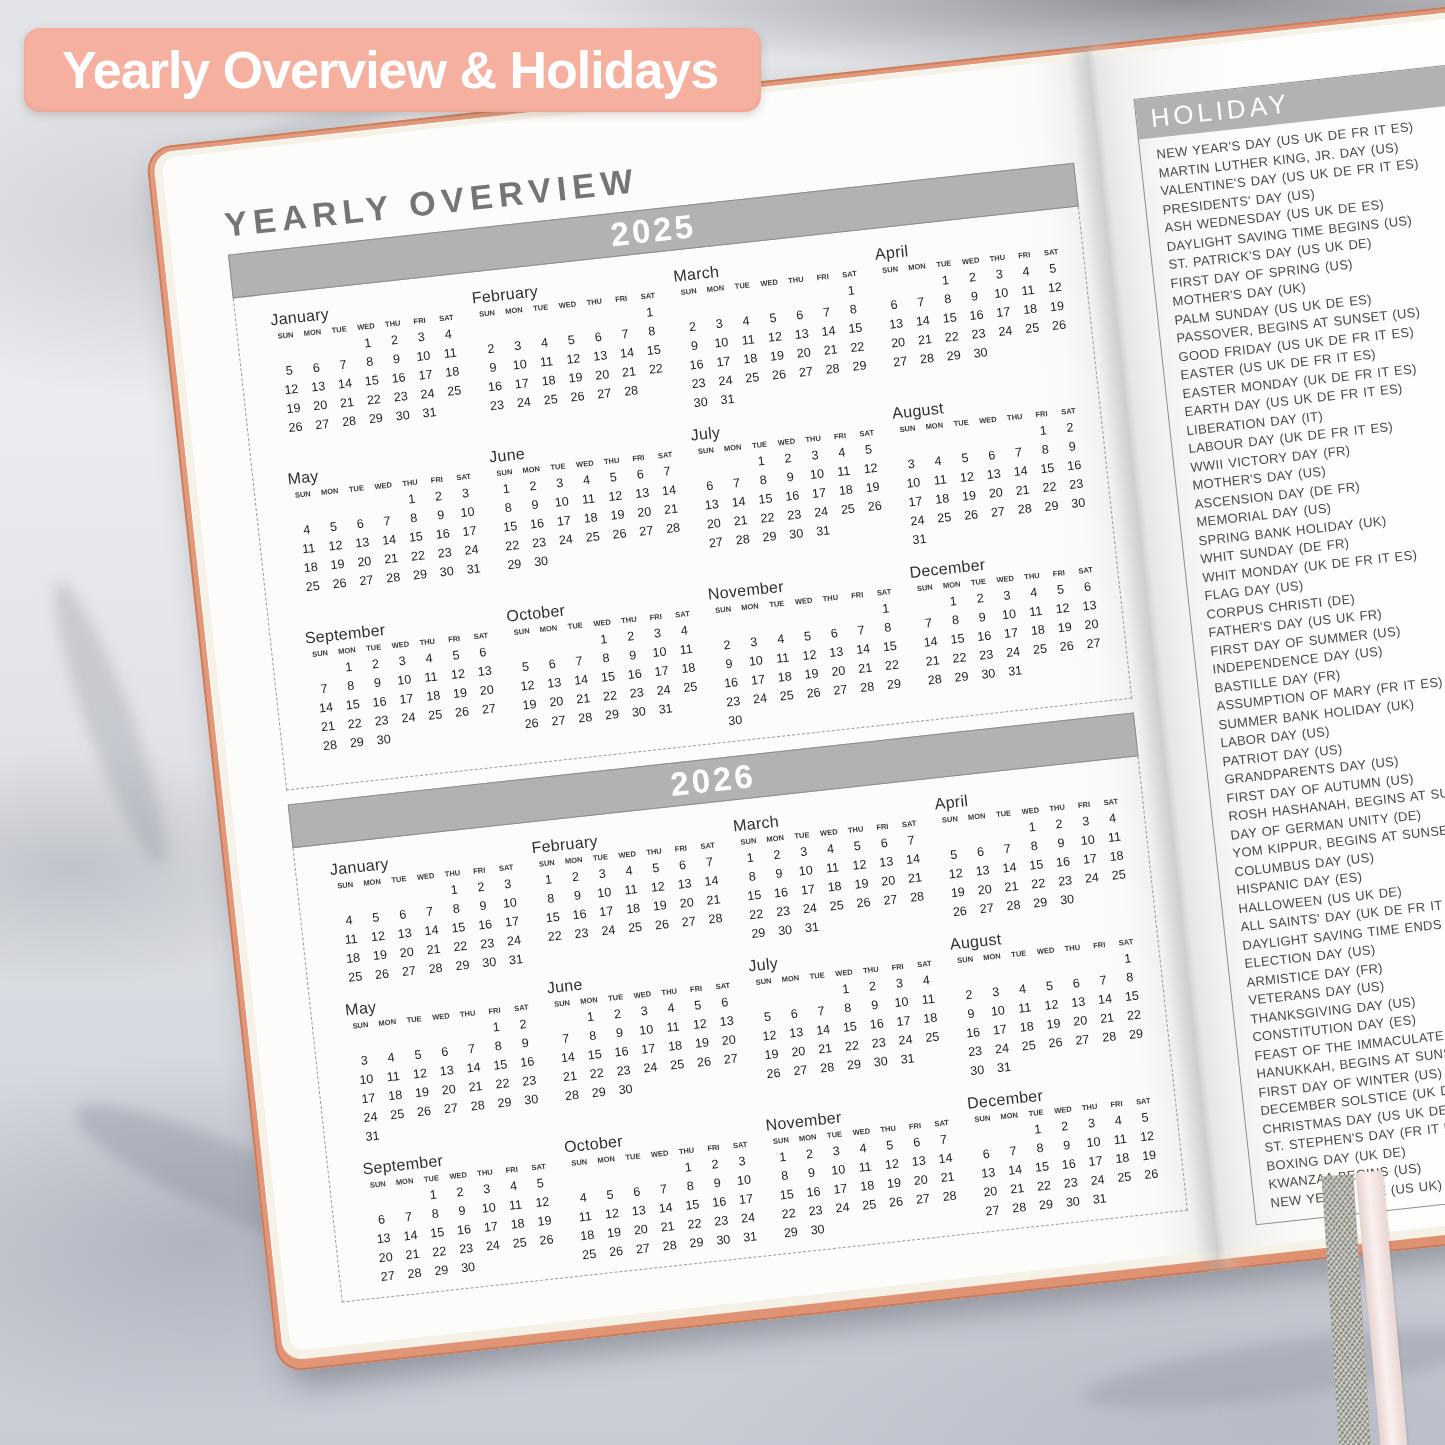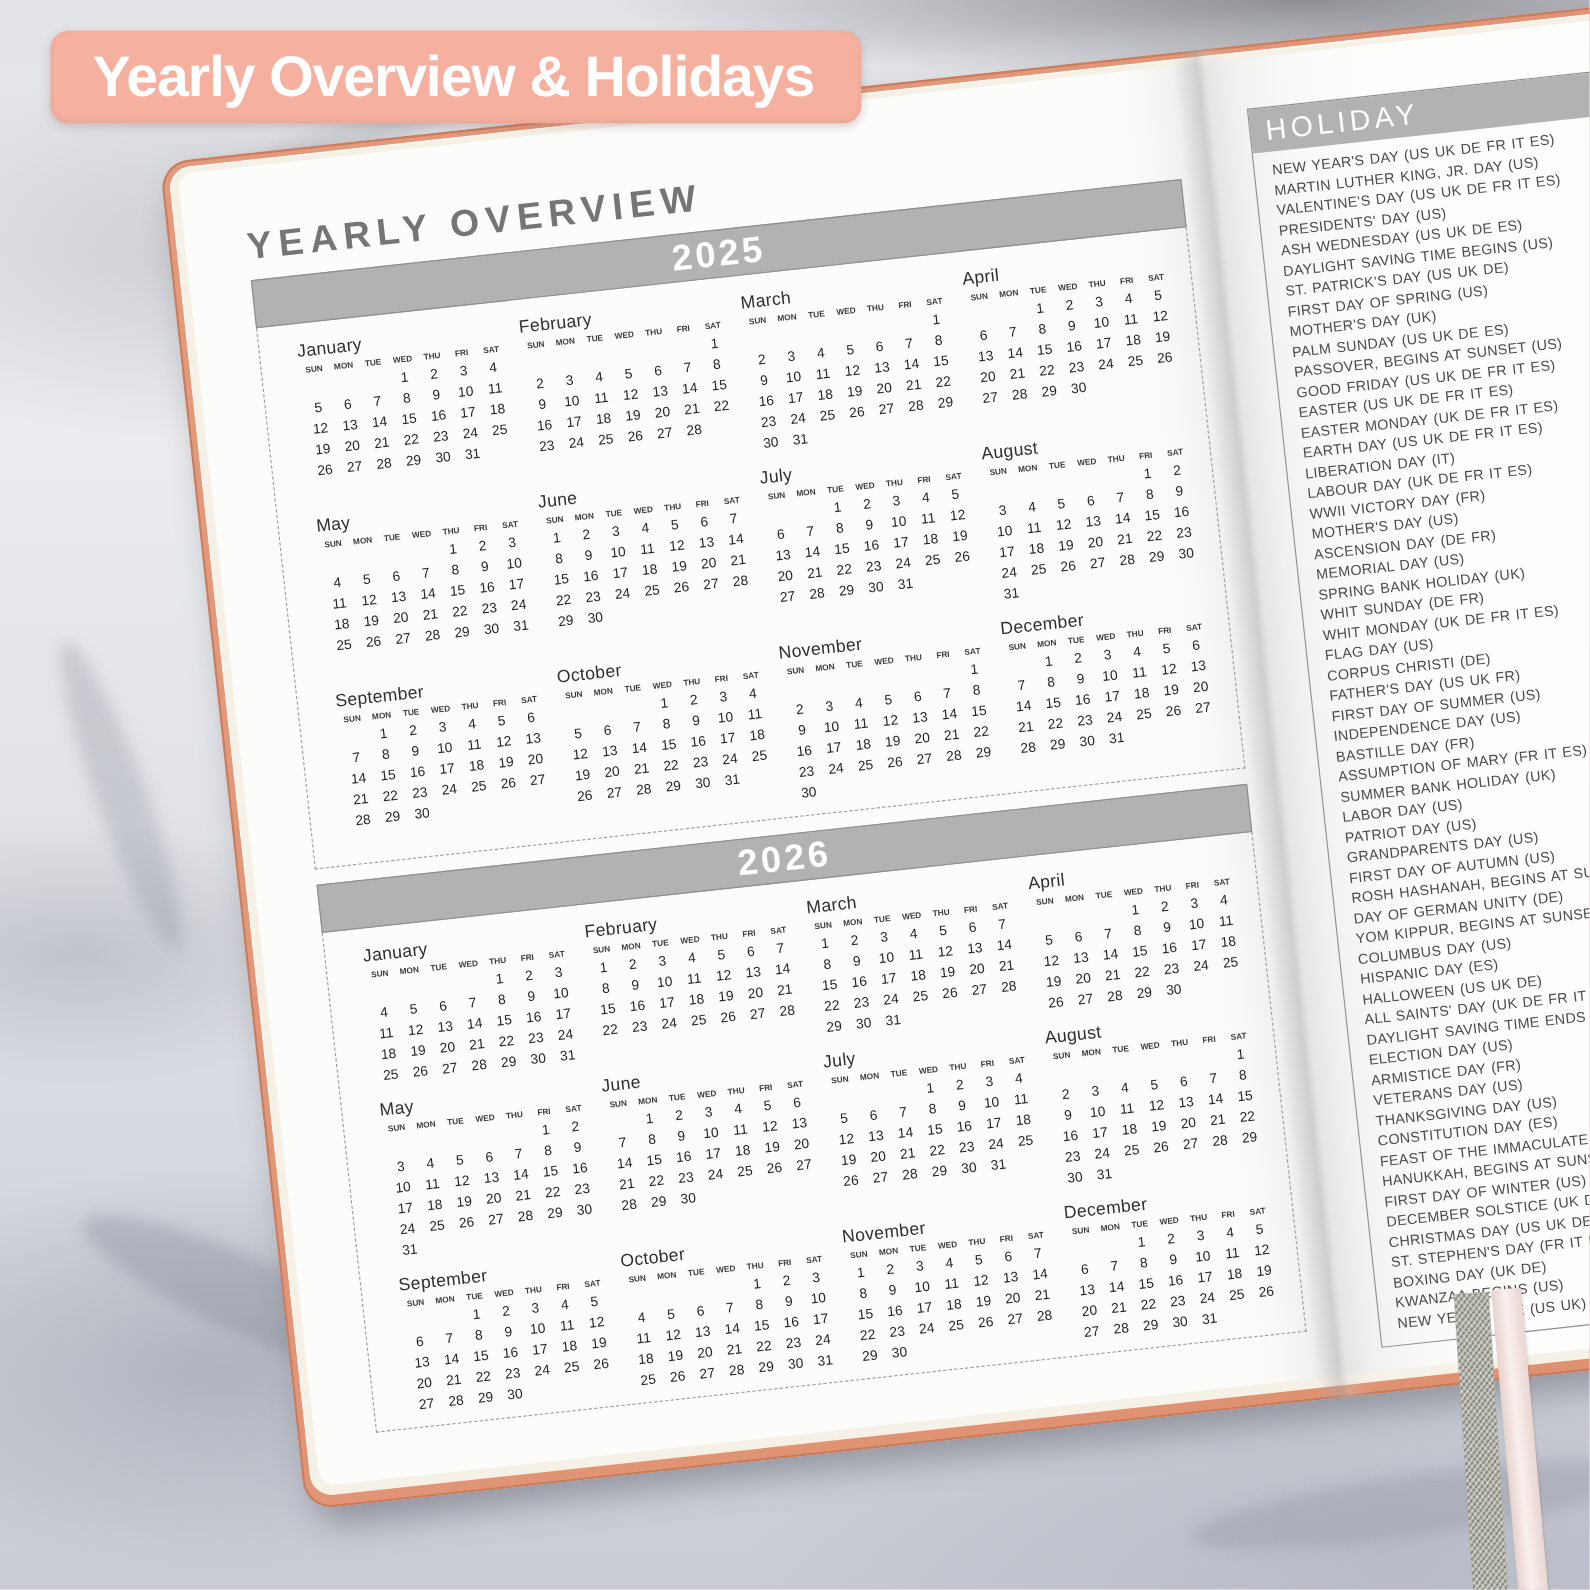--- a/index.html
+++ b/index.html
@@ -58,21 +58,21 @@
     word-spacing:1px;white-space:nowrap;}
 
   .ribbon{position:absolute;z-index:1;}
   .ribbon-gray{left:1052px;top:1150px;width:32px;height:300px;transform:rotate(2.5deg);
     background:
       repeating-linear-gradient(50deg,rgba(255,255,255,.28) 0 1.5px,transparent 1.5px 4px),
       repeating-linear-gradient(-50deg,#8e8e86 0 2px,#bdbdb4 2px 4px);}
   .ribbon-pink{left:1090px;top:1150px;width:27px;height:310px;transform:rotate(1deg);
     background:linear-gradient(90deg,#e6d2ce,#faf0ee 45%,#e9d6d2);box-shadow:1px 0 2px rgba(120,110,110,.25);}
 
-  .banner{position:absolute;left:46px;top:28px;width:737px;height:84px;z-index:10;
+  .banner{position:absolute;left:24px;top:28px;width:737px;height:84px;z-index:10;
     background:var(--banner_pink,#f5b0a0);border-radius:16px;display:flex;align-items:center;
     box-shadow:0 3px 8px rgba(120,90,80,.25), inset 0 -2px 4px rgba(210,130,110,.25);}
   .banner span{color:#fff;font-size:52px;font-weight:700;letter-spacing:-1px;padding-left:38px;
     white-space:nowrap;}
 </style>
 </head>
 <body>
 
 <div class="vein v1"></div>
 <div class="vein v2"></div>

